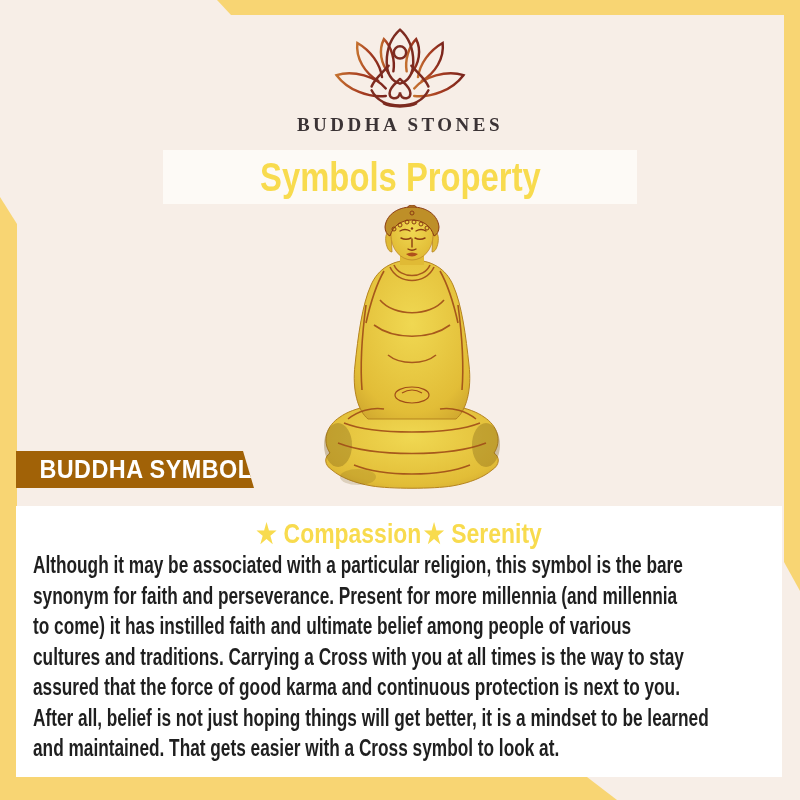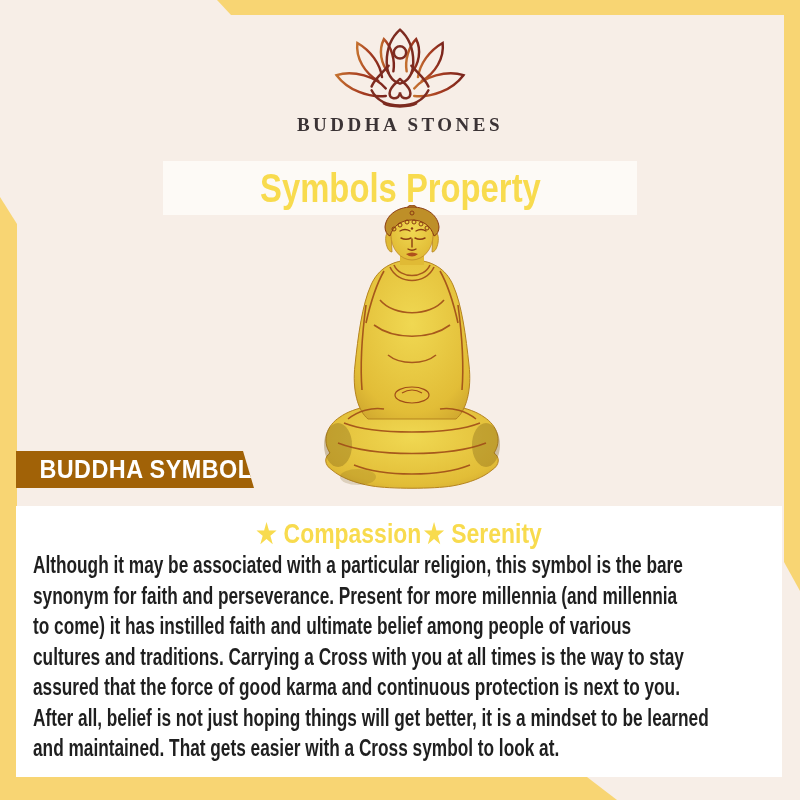--- a/index.html
+++ b/index.html
@@ -16,21 +16,21 @@
   .left-strip{left:0;top:197px;width:17px;height:603px;
     clip-path:polygon(0 0,100% 27px,100% 100%,0 100%);}
   .bottom-band{left:0;top:777px;width:617px;height:23px;
     clip-path:polygon(0 0,587px 0,100% 100%,0 100%);}
   
   .logo{position:absolute;left:50%;top:24px;transform:translateX(-50%);}
   .brand-name{position:absolute;left:0;top:114px;width:100%;text-align:center;
     font-family:"Liberation Serif",serif;font-size:19px;letter-spacing:3.5px;
     color:#3B3335;font-weight:600;}
   
-  .title-bar{position:absolute;left:163px;top:161px;width:474px;height:54px;
+  .title-bar{position:absolute;left:163px;top:150px;width:474px;height:54px;
     background:#FDFAF6;display:flex;align-items:center;justify-content:center;}
   .title-bar h1{margin:0;font-size:41px;font-weight:bold;color:#F8DB4E;
     transform:scaleX(.8);transform-origin:center;white-space:nowrap;}
   
   .buddha{position:absolute;left:314px;top:205px;width:196px;height:290px;}
   
   .badge{position:absolute;left:16px;top:451px;width:238px;height:37px;
     background:#a16207;display:flex;align-items:center;
     clip-path:polygon(0 0,227px 0,238px 100%,0 100%);}
   .badge span{color:#fff;font-size:26px;font-weight:bold;letter-spacing:.5px;

